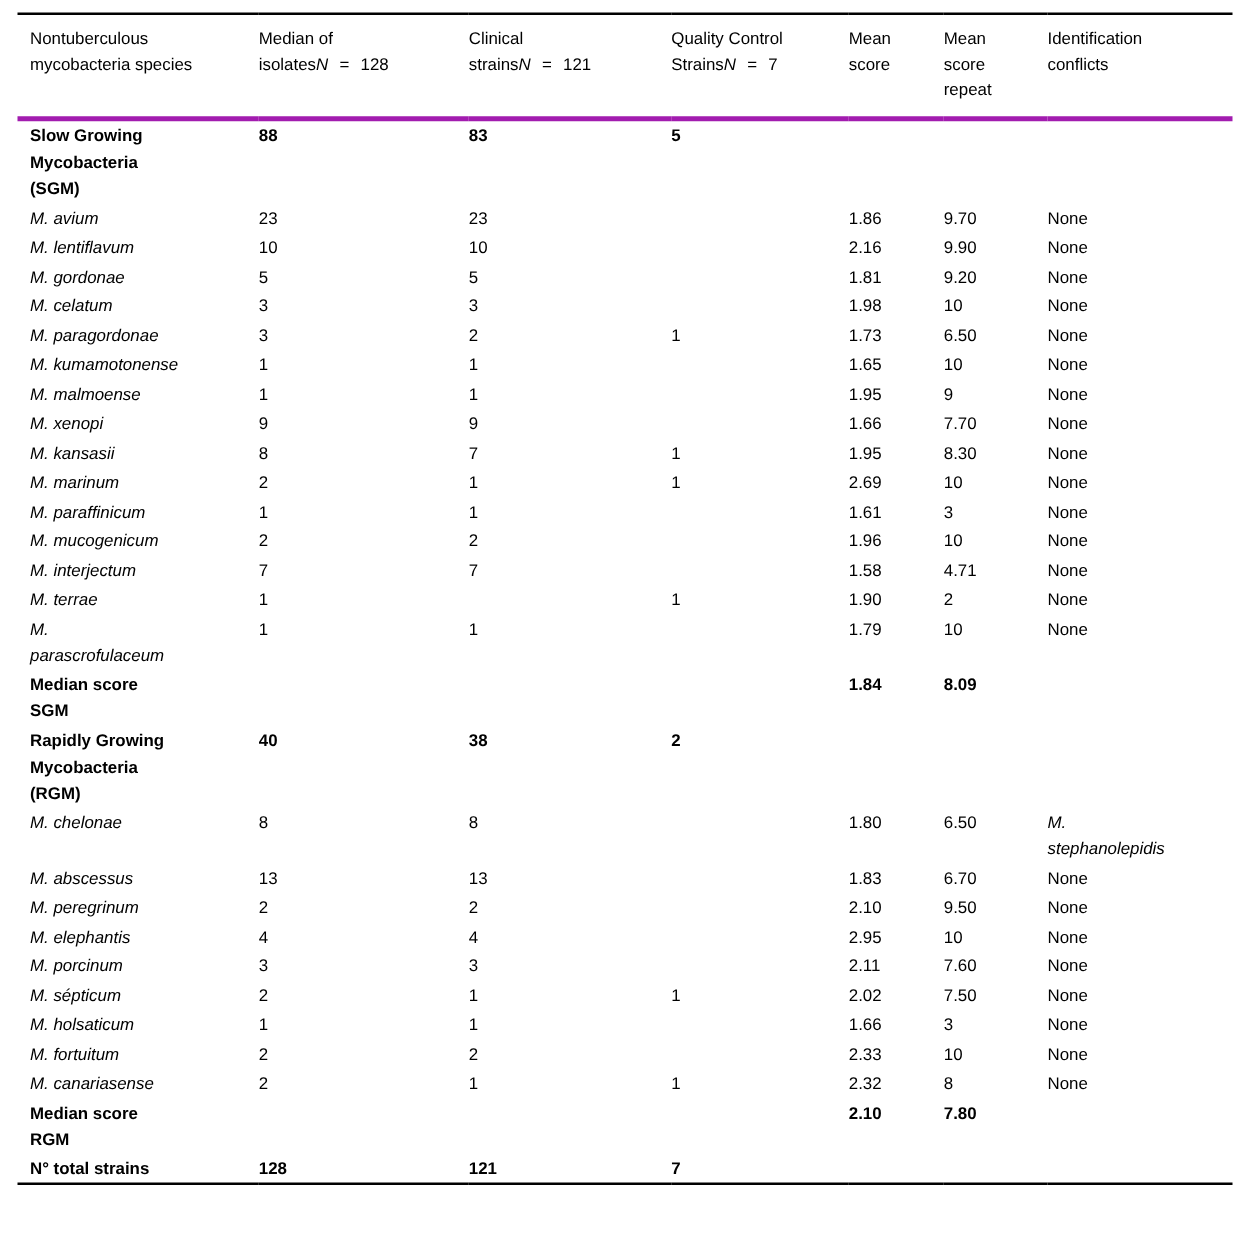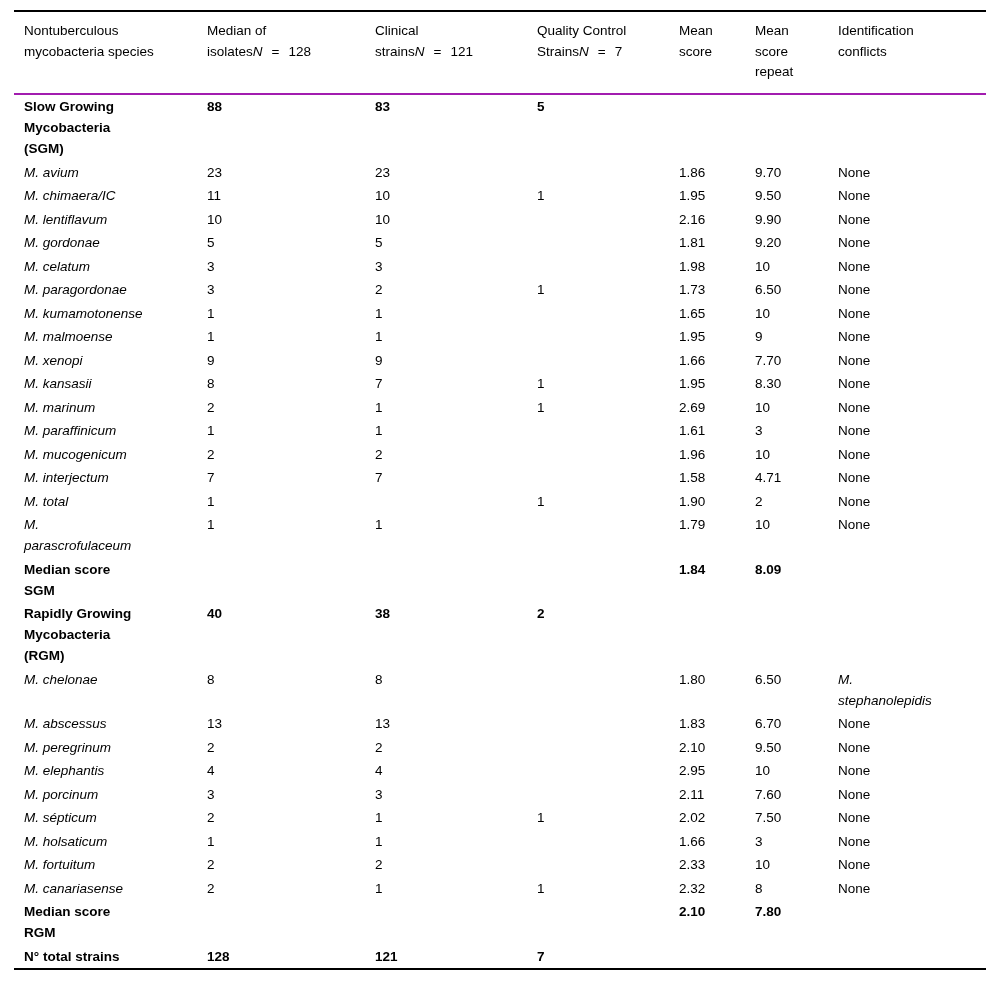--- a/index.html
+++ b/index.html
@@ -27,21 +27,21 @@
     border-top: 2px solid #000;
     border-bottom: 2px solid #000;
   }
   thead th {
     text-align: left;
     font-weight: normal;
     vertical-align: top;
     white-space: pre-line;
     line-height: 20.5px;
     padding: 9px 8px 10px 0;
-    border-bottom: 2px solid #a21caf;
+    border-bottom: 4px solid #a21caf;
   }
   tbody td {
     vertical-align: top;
     white-space: pre-line;
     line-height: 21px;
     padding: 1.5px 8px 1px 0;
   }
   thead th:first-child,
   tbody td:first-child {
     padding-left: 10px;
@@ -109,29 +109,20 @@
           <tr>
             <td class="italic">M. avium</td>
             <td>23</td>
             <td>23</td>
             <td></td>
             <td>1.86</td>
             <td>9.70</td>
             <td>None</td>
           </tr>
           <tr>
-            <td class="italic">M. chimaera/IC</td>
-            <td>11</td>
-            <td>10</td>
-            <td>1</td>
-            <td>1.95</td>
-            <td>9.50</td>
-            <td>None</td>
-          </tr>
-          <tr>
             <td class="italic">M. lentiflavum</td>
             <td>10</td>
             <td>10</td>
             <td></td>
             <td>2.16</td>
             <td>9.90</td>
             <td>None</td>
           </tr>
           <tr>
             <td class="italic">M. gordonae</td>
@@ -226,21 +217,21 @@
           <tr>
             <td class="italic">M. interjectum</td>
             <td>7</td>
             <td>7</td>
             <td></td>
             <td>1.58</td>
             <td>4.71</td>
             <td>None</td>
           </tr>
           <tr>
-            <td class="italic">M. total</td>
+            <td class="italic">M. terrae</td>
             <td>1</td>
             <td></td>
             <td>1</td>
             <td>1.90</td>
             <td>2</td>
             <td>None</td>
           </tr>
           <tr>
             <td class="italic">M.
 parascrofulaceum</td>

